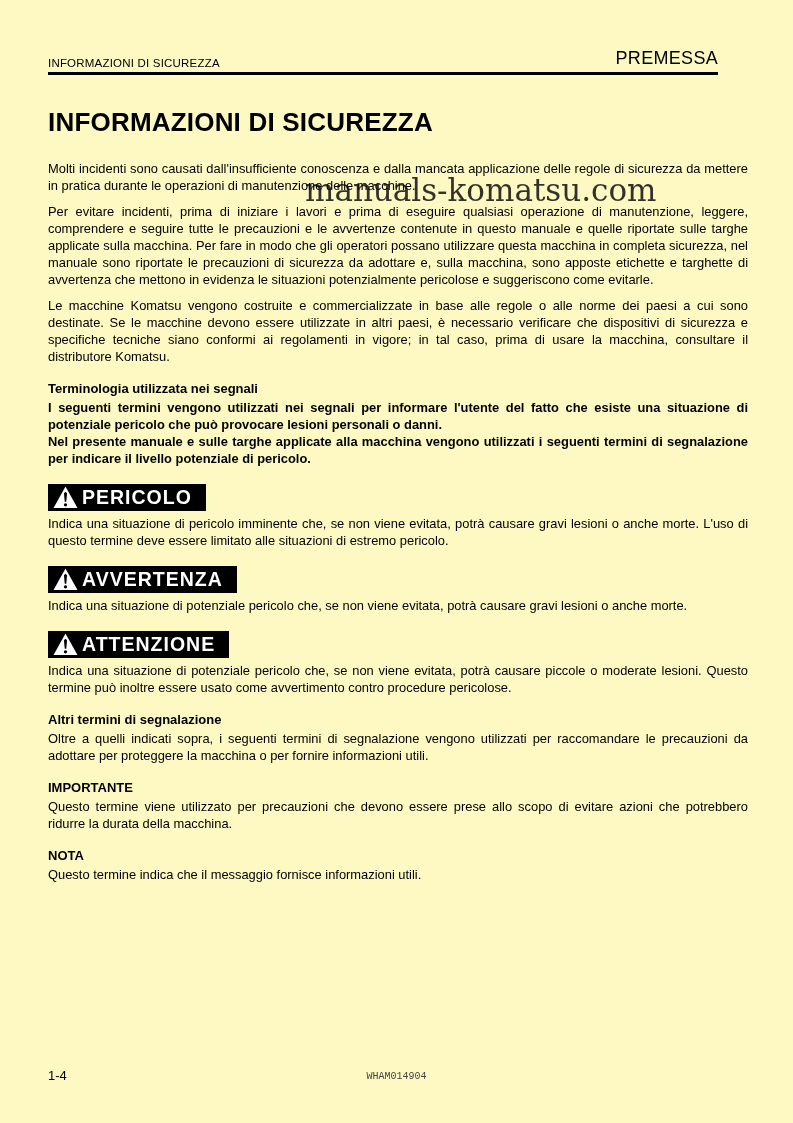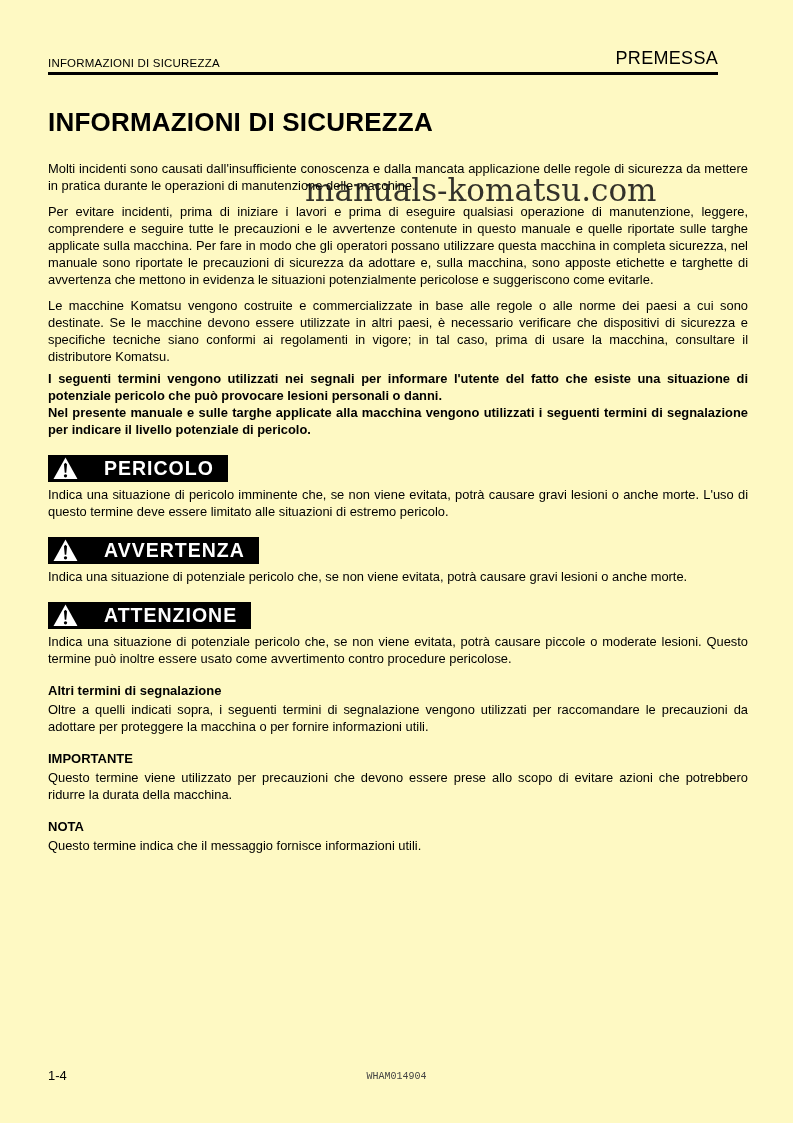--- a/index.html
+++ b/index.html
@@ -11,21 +11,21 @@
   .header-right{font-size:18px;letter-spacing:.3px;}
 
   .doc-title{position:absolute;left:48px;top:90px;font-size:26px;font-weight:bold;letter-spacing:.2px;}
 
   .content{position:absolute;left:48px;top:160px;width:700px;font-size:12.9px;line-height:17px;text-align:justify;}
   .content p{margin:0 0 5px 0;}
   .content p.para-gap{margin-top:9px;}
   .sec-heading{font-weight:bold;font-size:13px;margin:15px 0 2px 0;}
   .tight p{margin:0;font-weight:bold;}
 
-  .signal-box{display:flex;align-items:center;background:#000;color:#fff;height:27px;width:-moz-fit-content;width:fit-content;padding:0 14px 0 5px;margin:17px 0 4px 0;gap:26px;}
+  .signal-box{display:flex;align-items:center;background:#000;color:#fff;height:27px;width:-moz-fit-content;width:fit-content;padding:0 14px 0 5px;margin:17px 0 4px 0;gap:4px;}
   .signal-box .label{font-size:19.5px;font-weight:bold;letter-spacing:1px;line-height:1;}
   .tri-icon{display:inline-block;width:25px;height:23px;}
 
   .footer-page{position:absolute;left:48px;top:1068px;font-size:13px;font-weight:normal;}
   .footer-code{position:absolute;left:0;top:1071px;width:793px;text-align:center;font-size:10px;color:#444;font-family:Liberation Mono, monospace;}
 
   .watermark{position:absolute;left:305px;top:172px;font-family:"DejaVu Serif",serif;font-size:31px;color:rgba(15,15,15,0.85);white-space:nowrap;letter-spacing:0px;z-index:5;}
 </style>
 </head>
 <body>
@@ -40,20 +40,21 @@
   <h1 class="doc-title">INFORMAZIONI DI SICUREZZA</h1>
 
   <div class="watermark">manuals-komatsu.com</div>
 
   <div class="content">
 
     <p>Molti incidenti sono causati dall'insufficiente conoscenza e dalla mancata applicazione delle regole di sicurezza da mettere in pratica durante le operazioni di manutenzione delle macchine.</p>
     <p class="para-gap">Per evitare incidenti, prima di iniziare i lavori e prima di eseguire qualsiasi operazione di manutenzione, leggere, comprendere e seguire tutte le precauzioni e le avvertenze contenute in questo manuale e quelle riportate sulle targhe applicate sulla macchina. Per fare in modo che gli operatori possano utilizzare questa macchina in completa sicurezza, nel manuale sono riportate le precauzioni di sicurezza da adottare e, sulla macchina, sono apposte etichette e targhette di avvertenza che mettono in evidenza le situazioni potenzialmente pericolose e suggeriscono come evitarle.</p>
     <p class="para-gap">Le macchine Komatsu vengono costruite e commercializzate in base alle regole o alle norme dei paesi a cui sono destinate. Se le macchine devono essere utilizzate in altri paesi, è necessario verificare che dispositivi di sicurezza e specifiche tecniche siano conformi ai regolamenti in vigore; in tal caso, prima di usare la macchina, consultare il distributore Komatsu.</p>
 
+    <div class="sec-heading">Terminologia utilizzata nei segnali</div>
     <div class="tight">
       <p>I seguenti termini vengono utilizzati nei segnali per informare l'utente del fatto che esiste una situazione di potenziale pericolo che può provocare lesioni personali o danni.</p>
       <p>Nel presente manuale e sulle targhe applicate alla macchina vengono utilizzati i seguenti termini di segnalazione per indicare il livello potenziale di pericolo.</p>
     </div>
 
     <div class="signal-box">
       <span class="tri-icon">
         <svg viewBox="0 0 26 24" width="25" height="23">
           <path d="M13 0.5 L25.5 23 L0.5 23 Z" fill="#ffffff"></path>
           <path d="M13 6 L14.6 7.5 L13.8 16.5 L12.2 16.5 L11.4 7.5 Z" fill="#000000"></path>

